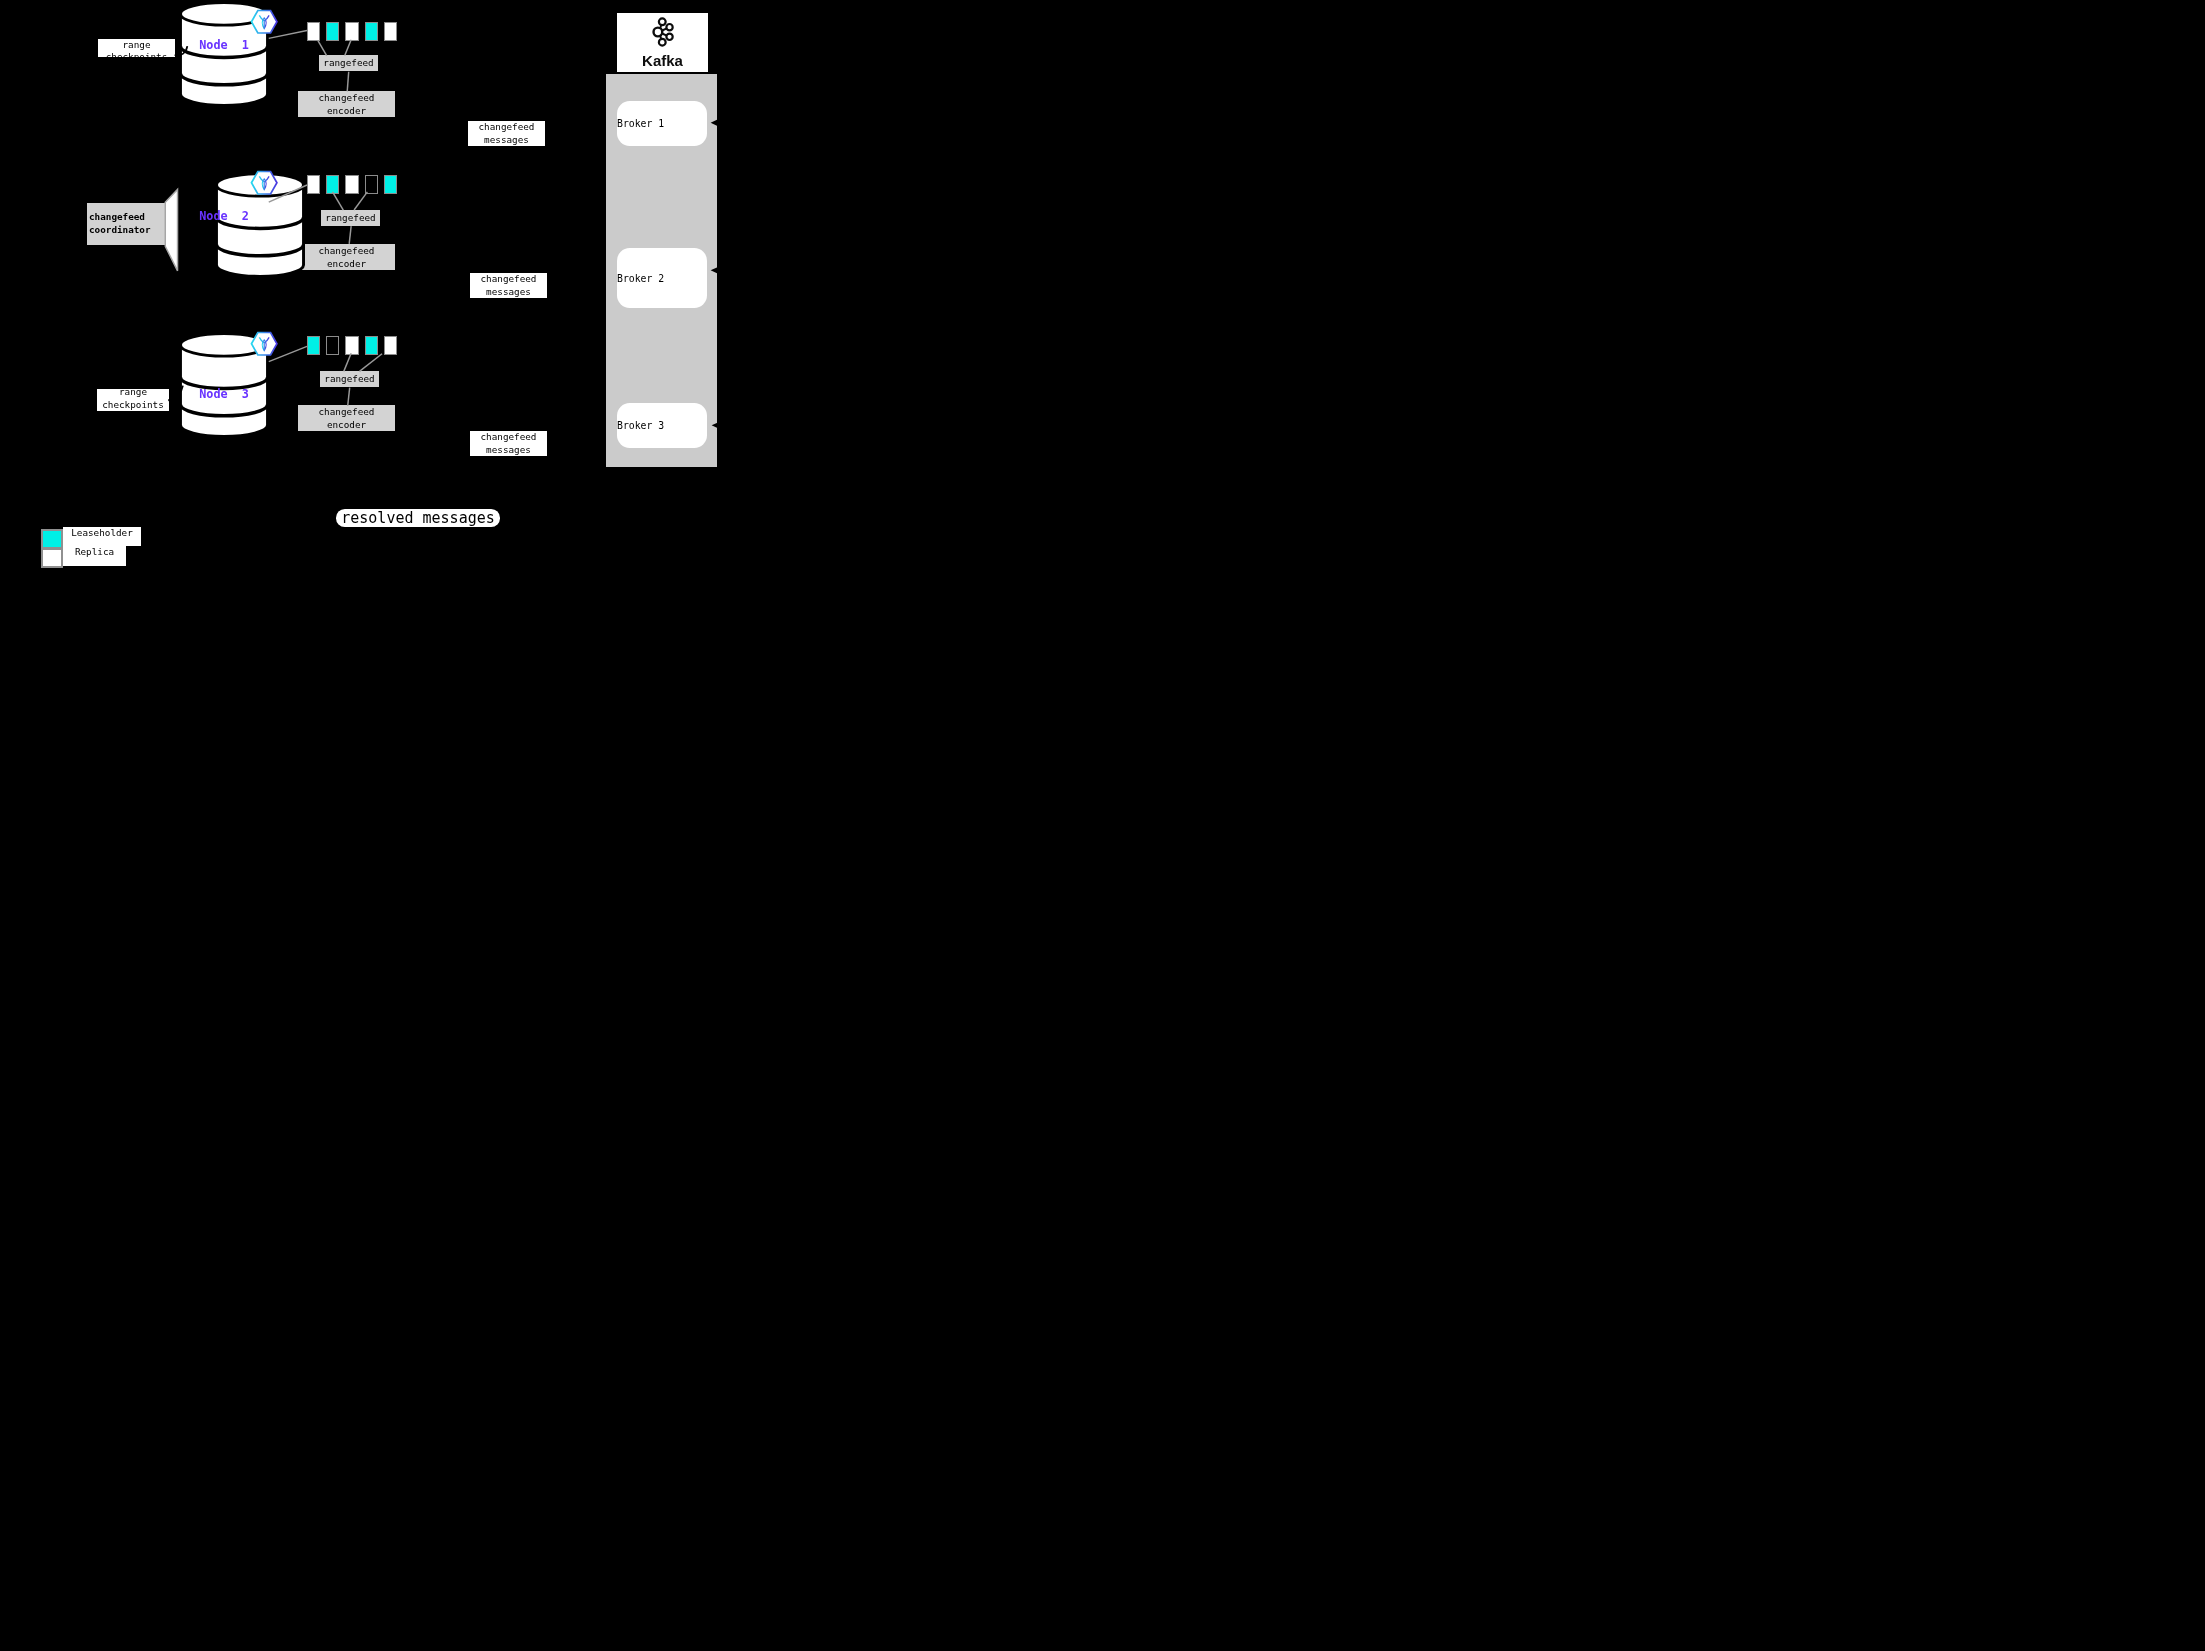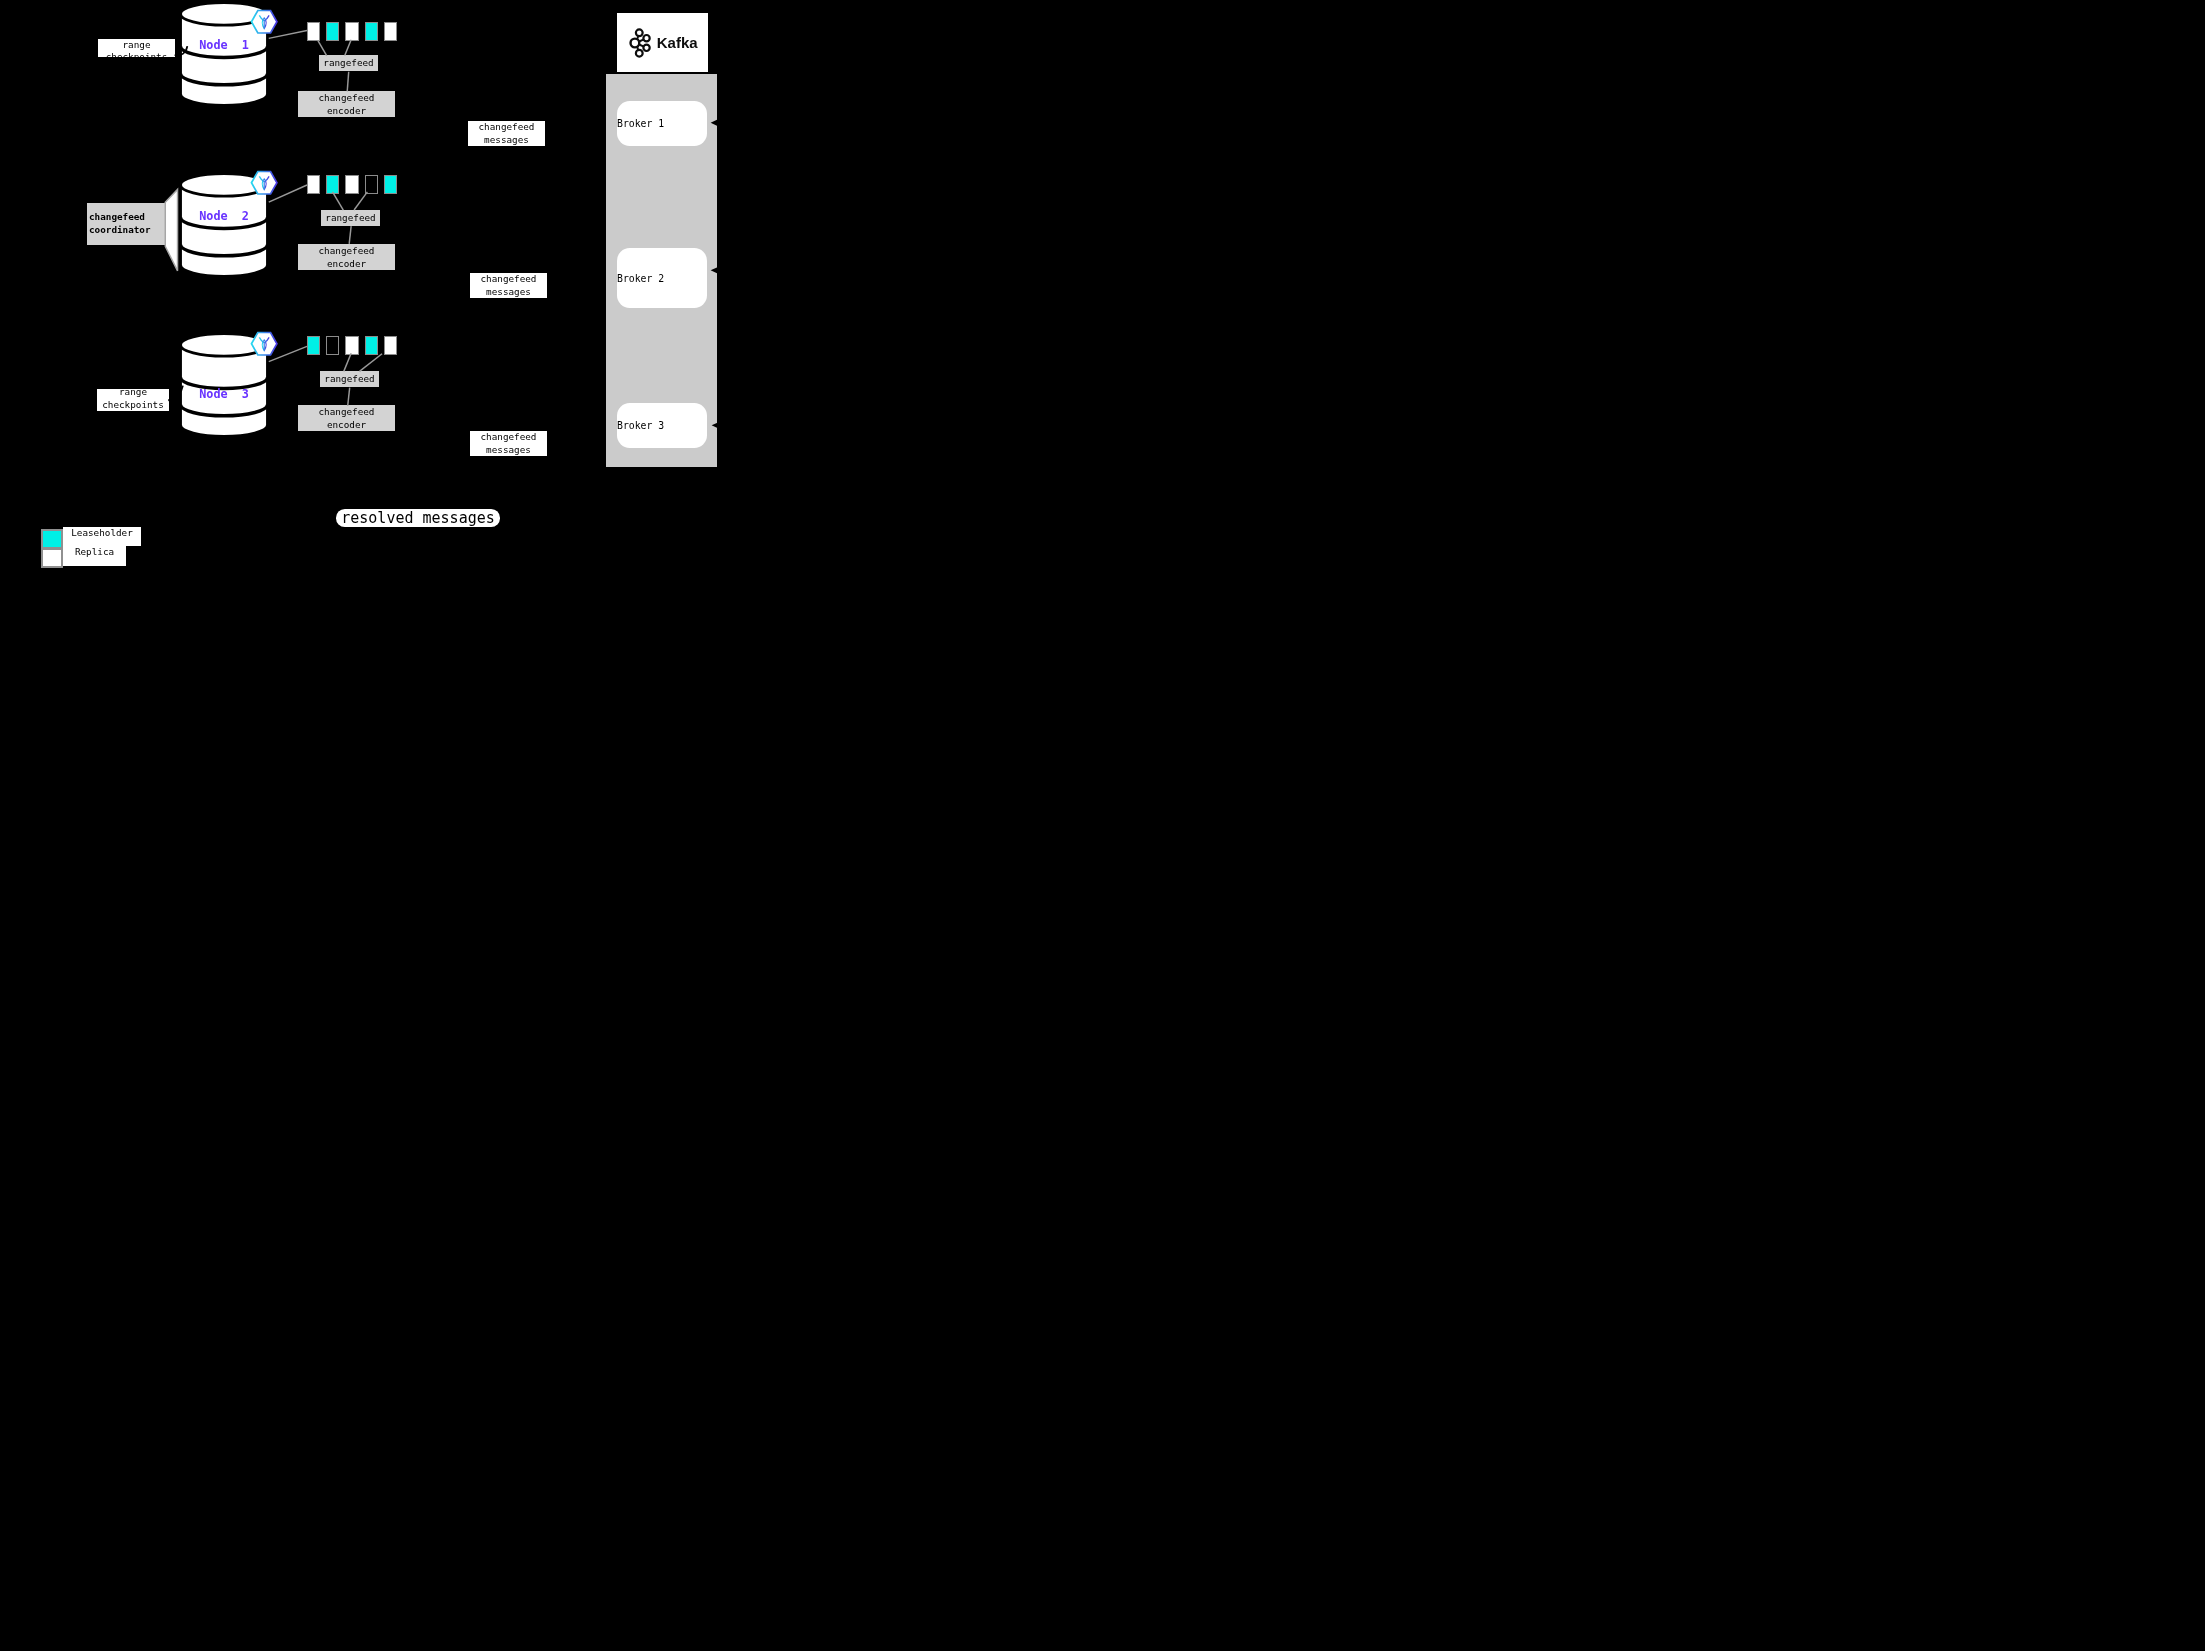--- a/index.html
+++ b/index.html
@@ -18,21 +18,21 @@
   .sq-cyan{background:#00f0e6;}
   .sq-white{background:#ffffff;}
   .sq-black{background:#000000;}
   .broker{background:#fff;border-radius:12.7px;color:#000;font-size:9.8px;
           display:flex;align-items:center;justify-content:flex-start;}
   .cluster{background:#cbcbcb;}
   .pill{background:#fff;border-radius:8.8px;color:#000;font-size:15px;
         display:flex;align-items:center;justify-content:center;}
   .legend-swatch{box-sizing:border-box;border:2px solid #909090;}
   .legend-lbl{background:#fff;color:#000;font-size:9.3px;display:flex;align-items:flex-start;justify-content:center;}
-  .kafka-box{background:#fff;display:flex;align-items:center;justify-content:center;gap:3.9px;}
+  .kafka-box{background:#fff;display:flex;align-items:center;justify-content:center;gap:3.9px;flex-direction:column;}
   .kafka-title{font-family:"Liberation Sans",sans-serif;font-weight:bold;font-size:15px;color:#0d0d0d;}
   .coordinator{background:#d2d2d2;color:#000;font-weight:bold;font-size:9.3px;line-height:12.7px;}
   svg{display:block;}
 </style>
 </head>
 <body>
 
 <div class="stage">
 
   <svg class="abs" style="left:0;top:0;z-index:5;pointer-events:none;" width="769" height="576" viewBox="0 0 1568 1174">
@@ -94,21 +94,21 @@
   <div class="abs" style="left:179px;top:1px;z-index:2;">
     <svg width="90" height="106" viewBox="0 0 184 216">
       <path d="M3,26 L3,190 A89,23 0 0 0 181,190 L181,26" fill="#fff" stroke="#000" stroke-width="6"></path>
       <ellipse cx="92" cy="26" rx="89" ry="23" fill="#fff" stroke="#000" stroke-width="6"></ellipse>
       <path d="M3,92 A89,23 0 0 0 181,92" fill="none" stroke="#000" stroke-width="7"></path>
       <path d="M3,148 A89,23 0 0 0 181,148" fill="none" stroke="#000" stroke-width="7"></path>
     </svg>
     <div class="abs node-label" style="left:0;top:37px;width:90px;">Node 1</div>
   </div>
 
-  <div class="abs" style="left:179px;top:172px;z-index:2;">
+  <div class="abs" style="left:179px;top:172px;z-index:2;padding-left:36px;">
     <svg width="90" height="106" viewBox="0 0 184 216">
       <path d="M3,26 L3,190 A89,23 0 0 0 181,190 L181,26" fill="#fff" stroke="#000" stroke-width="6"></path>
       <ellipse cx="92" cy="26" rx="89" ry="23" fill="#fff" stroke="#000" stroke-width="6"></ellipse>
       <path d="M3,92 A89,23 0 0 0 181,92" fill="none" stroke="#000" stroke-width="7"></path>
       <path d="M3,148 A89,23 0 0 0 181,148" fill="none" stroke="#000" stroke-width="7"></path>
     </svg>
     <div class="abs node-label" style="left:0;top:37px;width:90px;">Node 2</div>
   </div>
 
   <div class="abs" style="left:179px;top:332px;z-index:2;">

